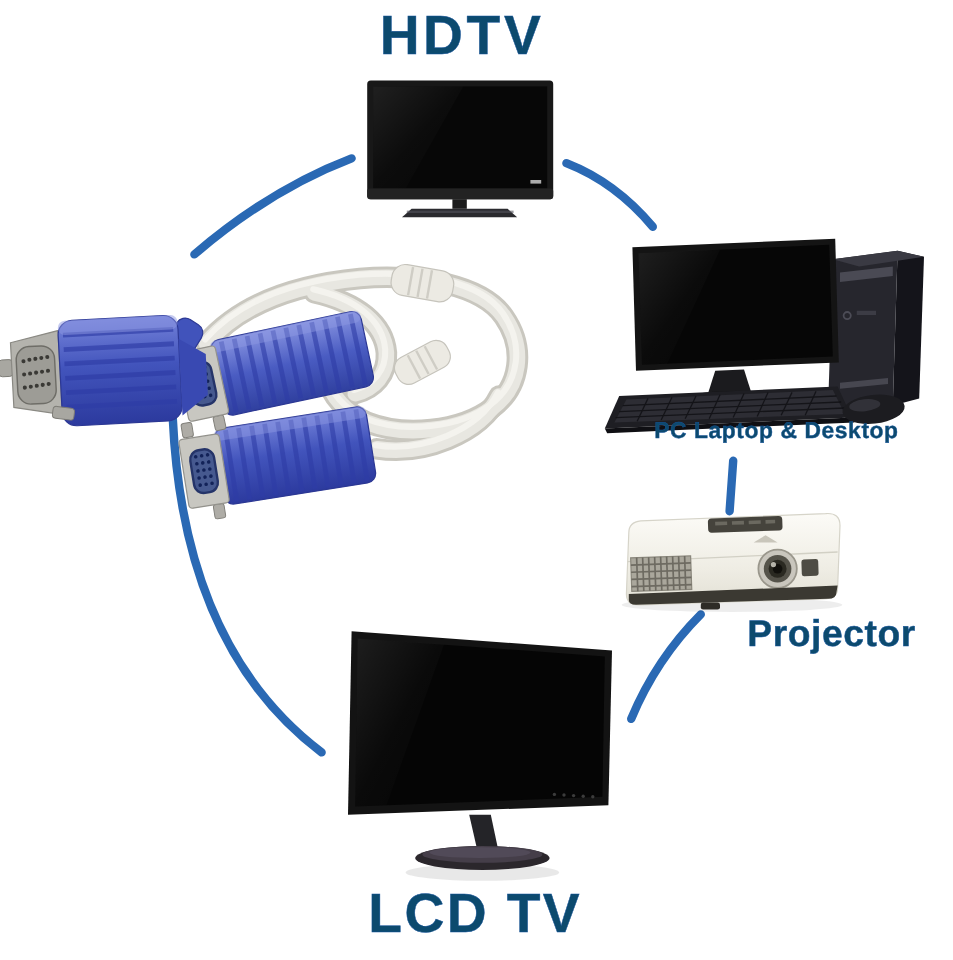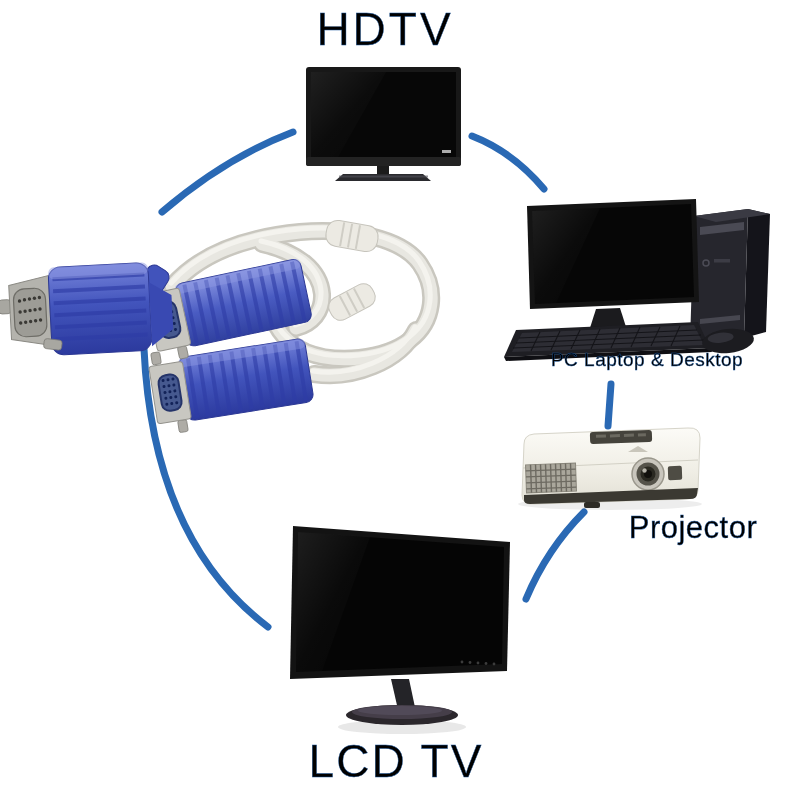--- a/index.html
+++ b/index.html
@@ -6,22 +6,22 @@
   .stage{
     position:relative;
     width:794px;height:800px;
     background:#ffffff;
     overflow:hidden;
     font-family:"Liberation Sans", sans-serif;
   }
   .art{position:absolute;left:0;top:0;width:794px;height:800px;}
   .label{
     position:absolute;
-    color:#000000;
-    font-weight:400;
+    color:#0c4a6e;
+    font-weight:700;
     text-align:center;
     white-space:nowrap;
     line-height:1;
     -webkit-text-stroke:0.4px #17549c;
   }
   .label-hdtv{left:285px;top:6px;width:200px;font-size:46px;letter-spacing:3px;}
   .label-pc{left:499px;top:350px;width:296px;font-size:19px;letter-spacing:0.5px;}
   .label-projector{left:608px;top:512px;width:170px;font-size:31px;letter-spacing:0.5px;}
   .label-lcd{left:284px;top:738px;width:224px;font-size:46px;letter-spacing:2px;}
 </style>

